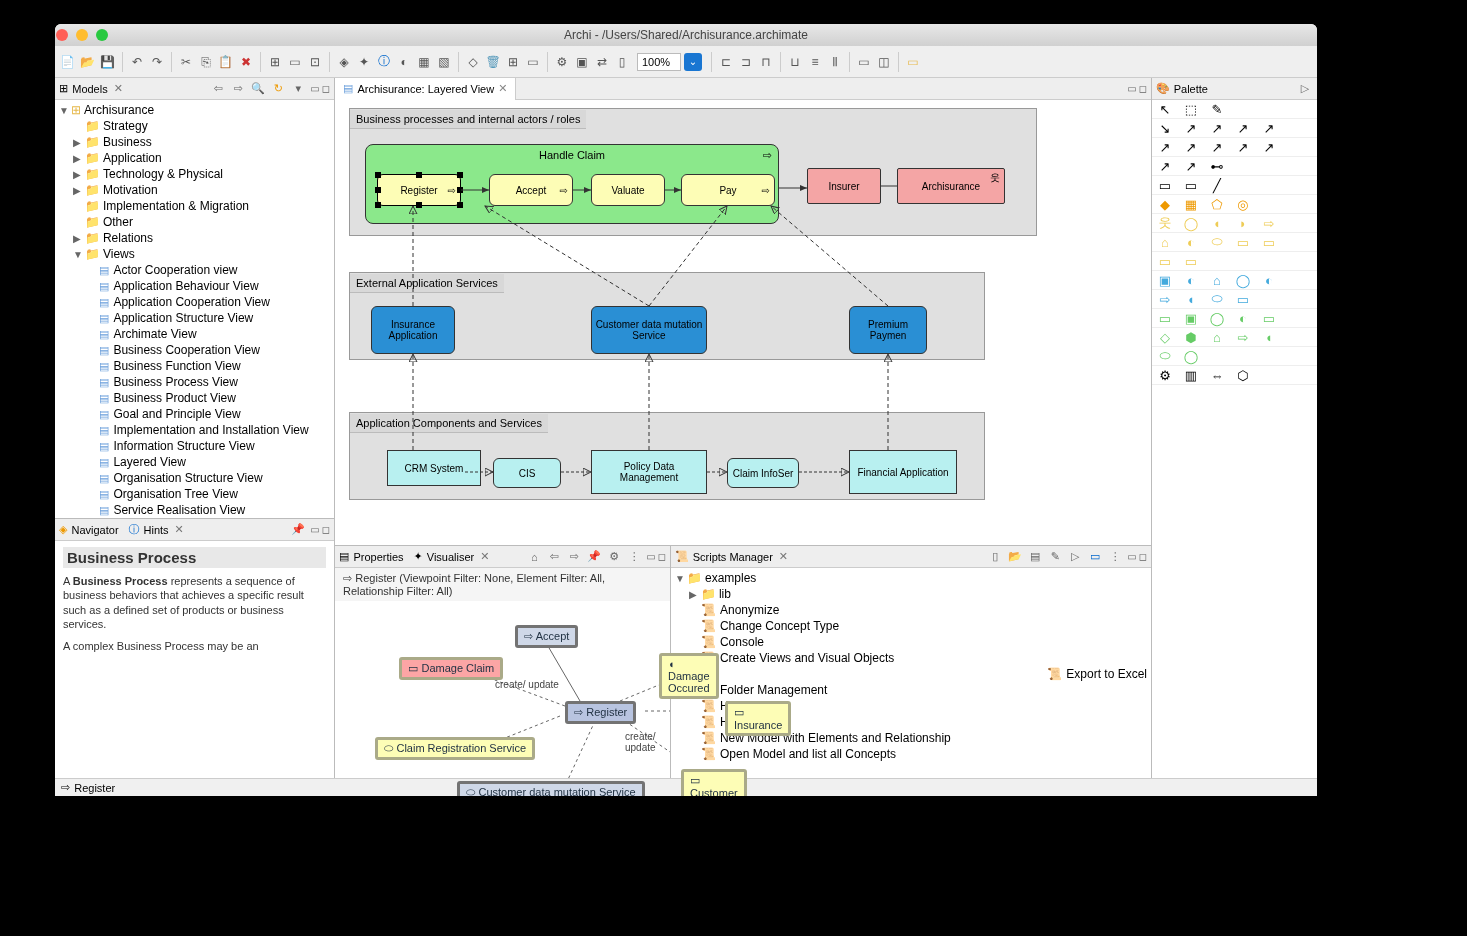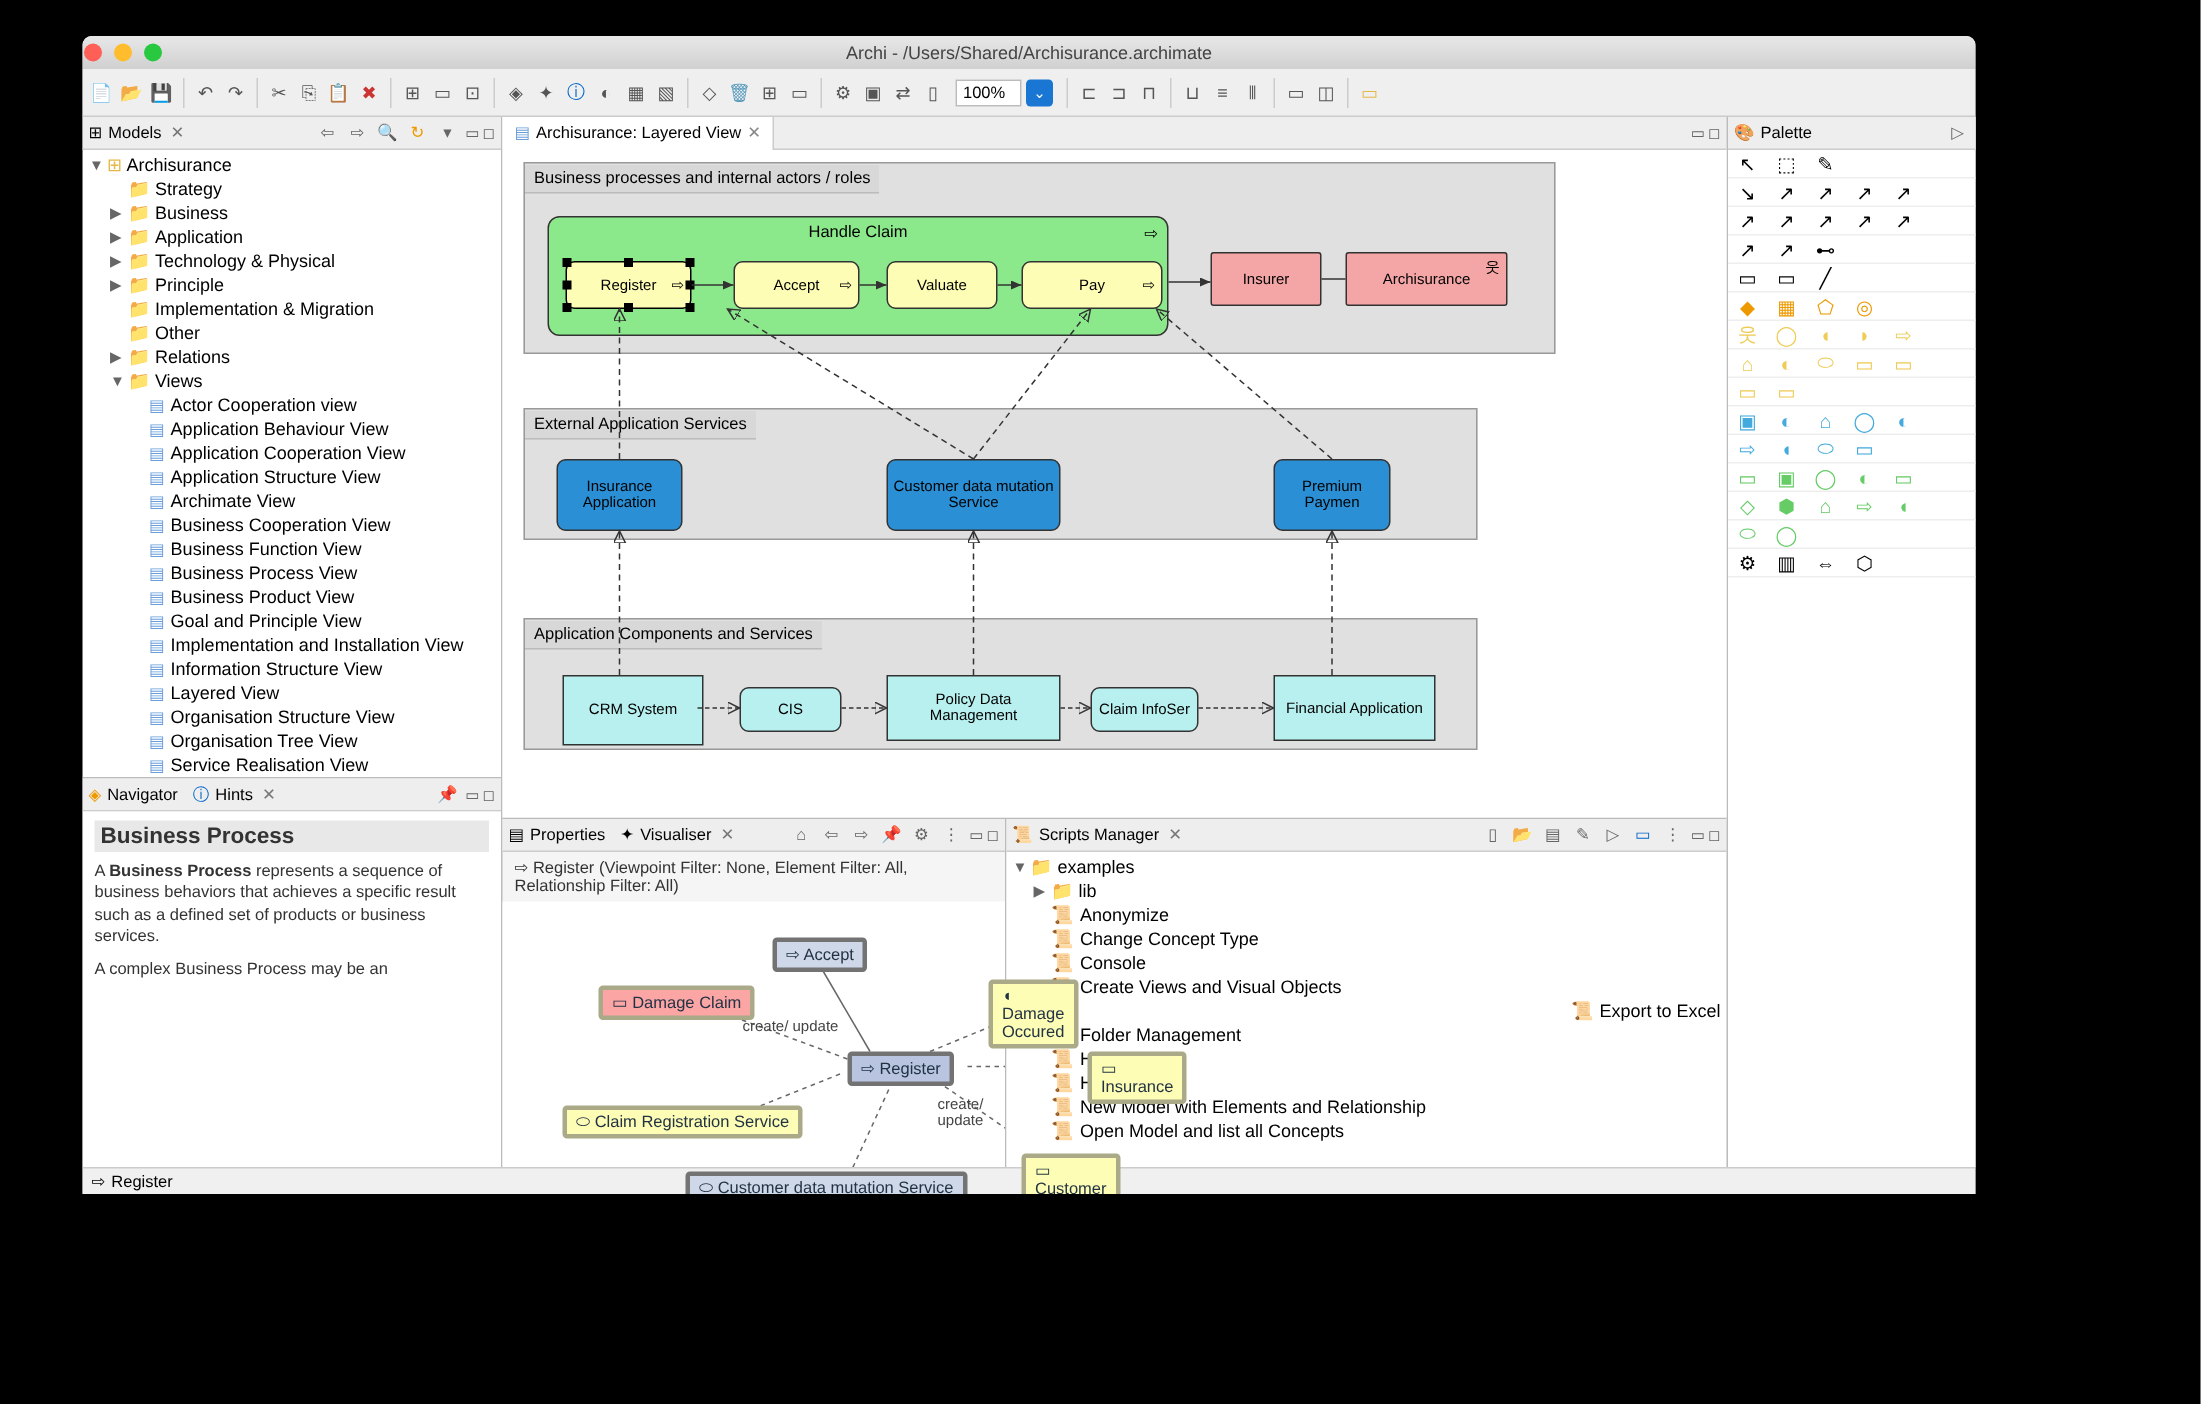--- a/index.html
+++ b/index.html
@@ -165,21 +165,21 @@
             <span>Application</span>
           </div>
           <div class="tree-row" style="padding-left: 18px;">
             <span class="twisty">▶</span>
             <span class="folder-icon">📁</span>
             <span>Technology &amp; Physical</span>
           </div>
           <div class="tree-row" style="padding-left: 18px;">
             <span class="twisty">▶</span>
             <span class="folder-icon">📁</span>
-            <span>Principle</span>
+            <span>Motivation</span>
           </div>
           <div class="tree-row" style="padding-left: 18px;">
             <span class="twisty"></span>
             <span class="folder-icon">📁</span>
             <span>Implementation &amp; Migration</span>
           </div>
           <div class="tree-row" style="padding-left: 18px;">
             <span class="twisty"></span>
             <span class="folder-icon">📁</span>
             <span>Other</span>
@@ -362,21 +362,21 @@
         <div class="elem blue" style="left:256px;top:206px;width:116px;height:48px">
             <span>Customer data mutation Service</span>
           </div>
         <div class="elem blue" style="left:514px;top:206px;width:78px;height:48px">
             <span>Premium Paymen</span>
           </div>
 
         <div class="grp" style="left:14px;top:312px;width:636px;height:88px">
           <div class="grp-hdr">Application Components and Services</div>
         </div>
-        <div class="elem cyan" style="left:40px;top:350px;width:94px;height:47px;border-radius:0">
+        <div class="elem cyan" style="left:52px;top:350px;width:94px;height:36px;border-radius:0">
             <span>CRM System</span>
           </div>
         <div class="elem cyan" style="left:158px;top:358px;width:68px;height:30px">
             <span>CIS</span>
           </div>
         <div class="elem cyan" style="left:256px;top:350px;width:116px;height:44px;border-radius:0">
             <span>Policy Data Management</span>
           </div>
         <div class="elem cyan" style="left:392px;top:358px;width:72px;height:30px">
             <span>Claim InfoSer</span>

